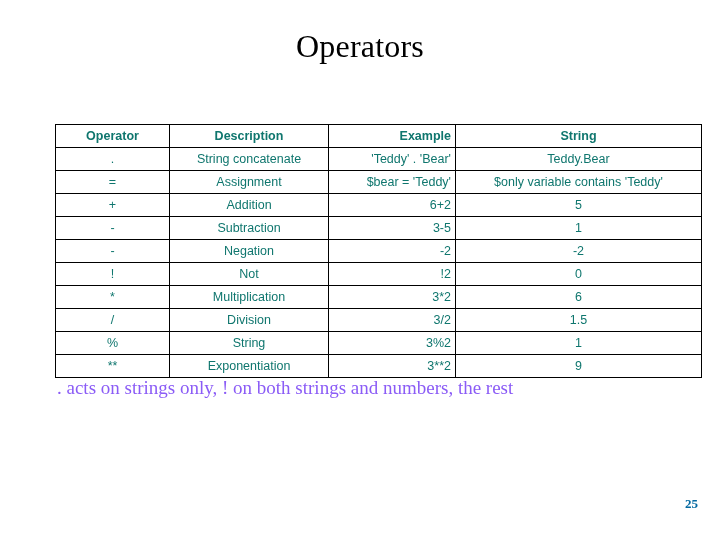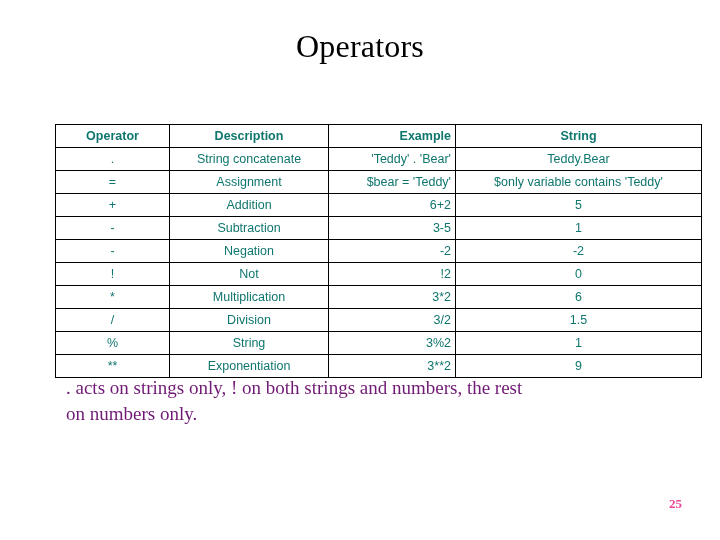--- a/index.html
+++ b/index.html
@@ -59,36 +59,36 @@
   table.ops thead th {
     font-weight: bold;
   }
   .col-op    { width: 105px; text-align: center; }
   .col-desc  { width: 150px; text-align: center; }
   .col-ex    { width: 118px; text-align: right; }
   .col-res   { width: 237px; text-align: center; }
 
   .note {
     position: absolute;
-    left: 66px;
+    left: 57px;
     top: 375px;
     width: 610px;
     font-family: "Liberation Serif", serif;
     font-size: 19px;
     line-height: 26px;
-    color: #701a75;
+    color: #8b5cf6;
   }
   .page-num {
     position: absolute;
-    right: 38px;
+    right: 22px;
     bottom: 28px;
     font-family: "Liberation Serif", serif;
     font-size: 13px;
     font-weight: bold;
-    color: #ec4899;
+    color: #0369a1;
   }
 </style>
 </head>
 <body>
 
 <div class="slide">
 
   <div class="slide-title">Operators</div>
 
   <div class="table-wrap">
@@ -161,17 +161,16 @@
           <td class="col-desc">Exponentiation</td>
           <td class="col-ex">3**2</td>
           <td class="col-res">9</td>
         </tr>
       </tbody>
     </table>
   </div>
 
   <div class="note">
     <div>. acts on strings only, ! on both strings and numbers, the rest</div>
-    <div>on numbers only.</div>
   </div>
 
   <div class="page-num">25</div>
 </div>
 
 </body></html>

